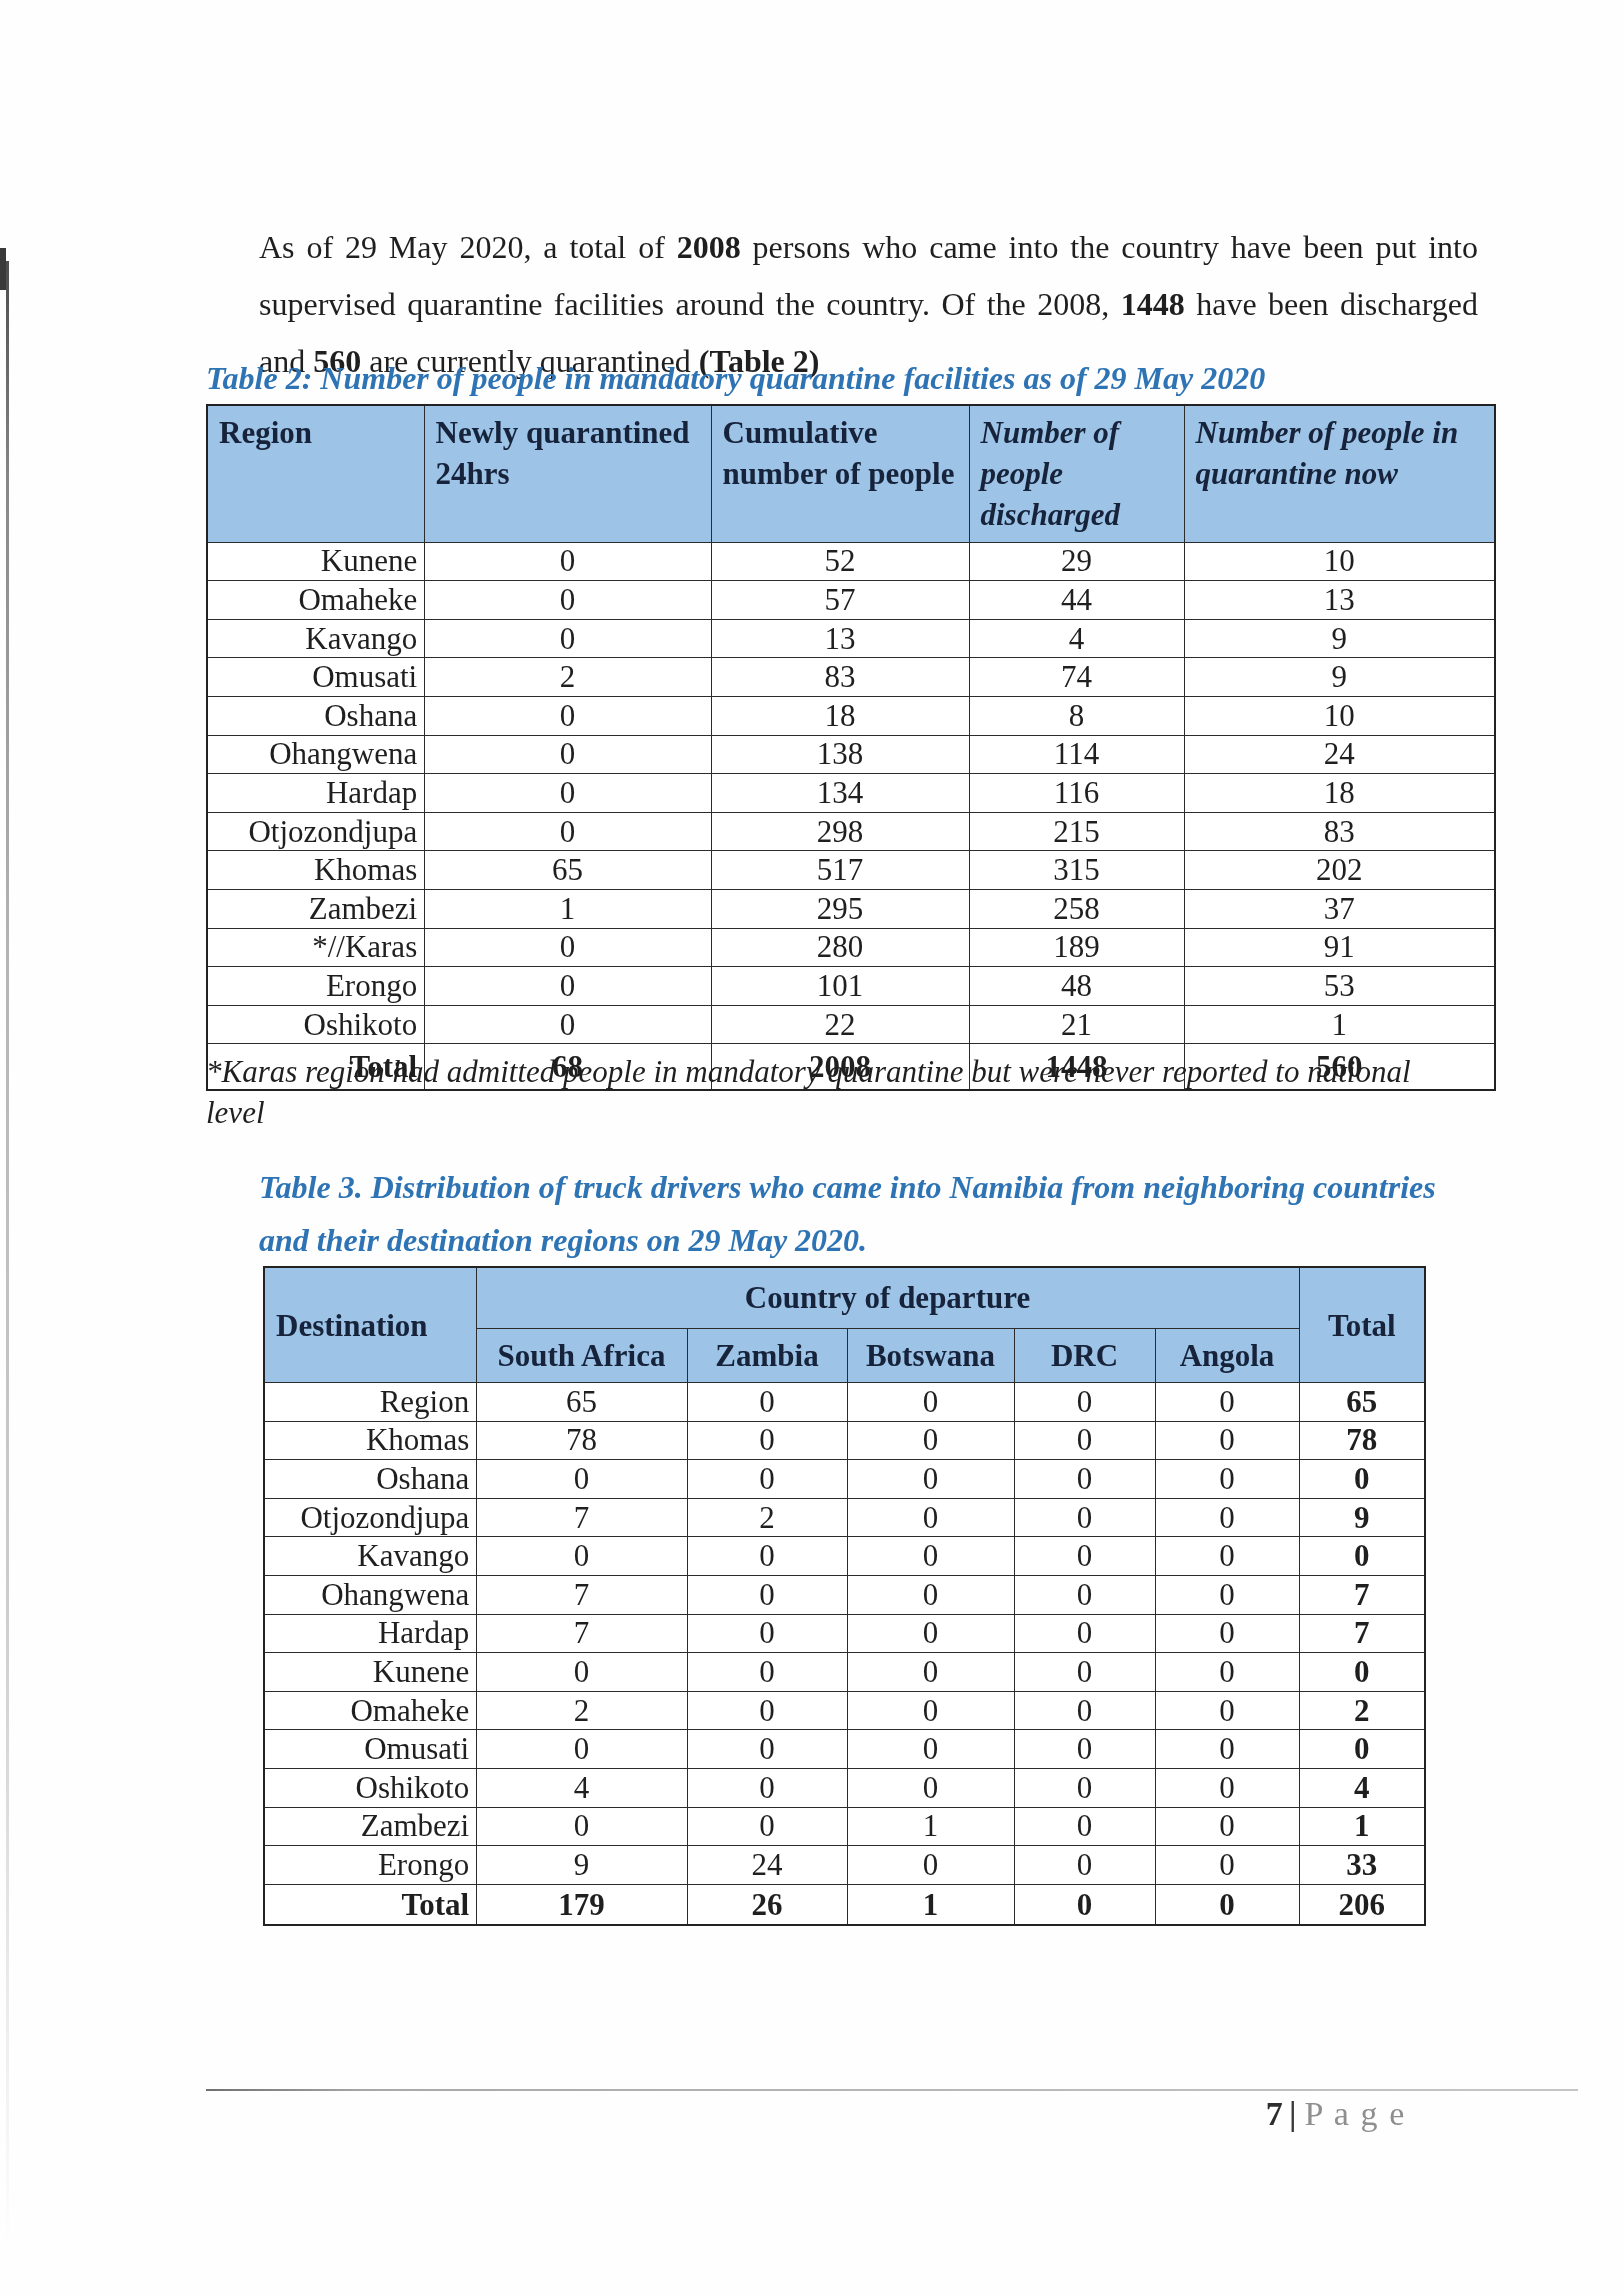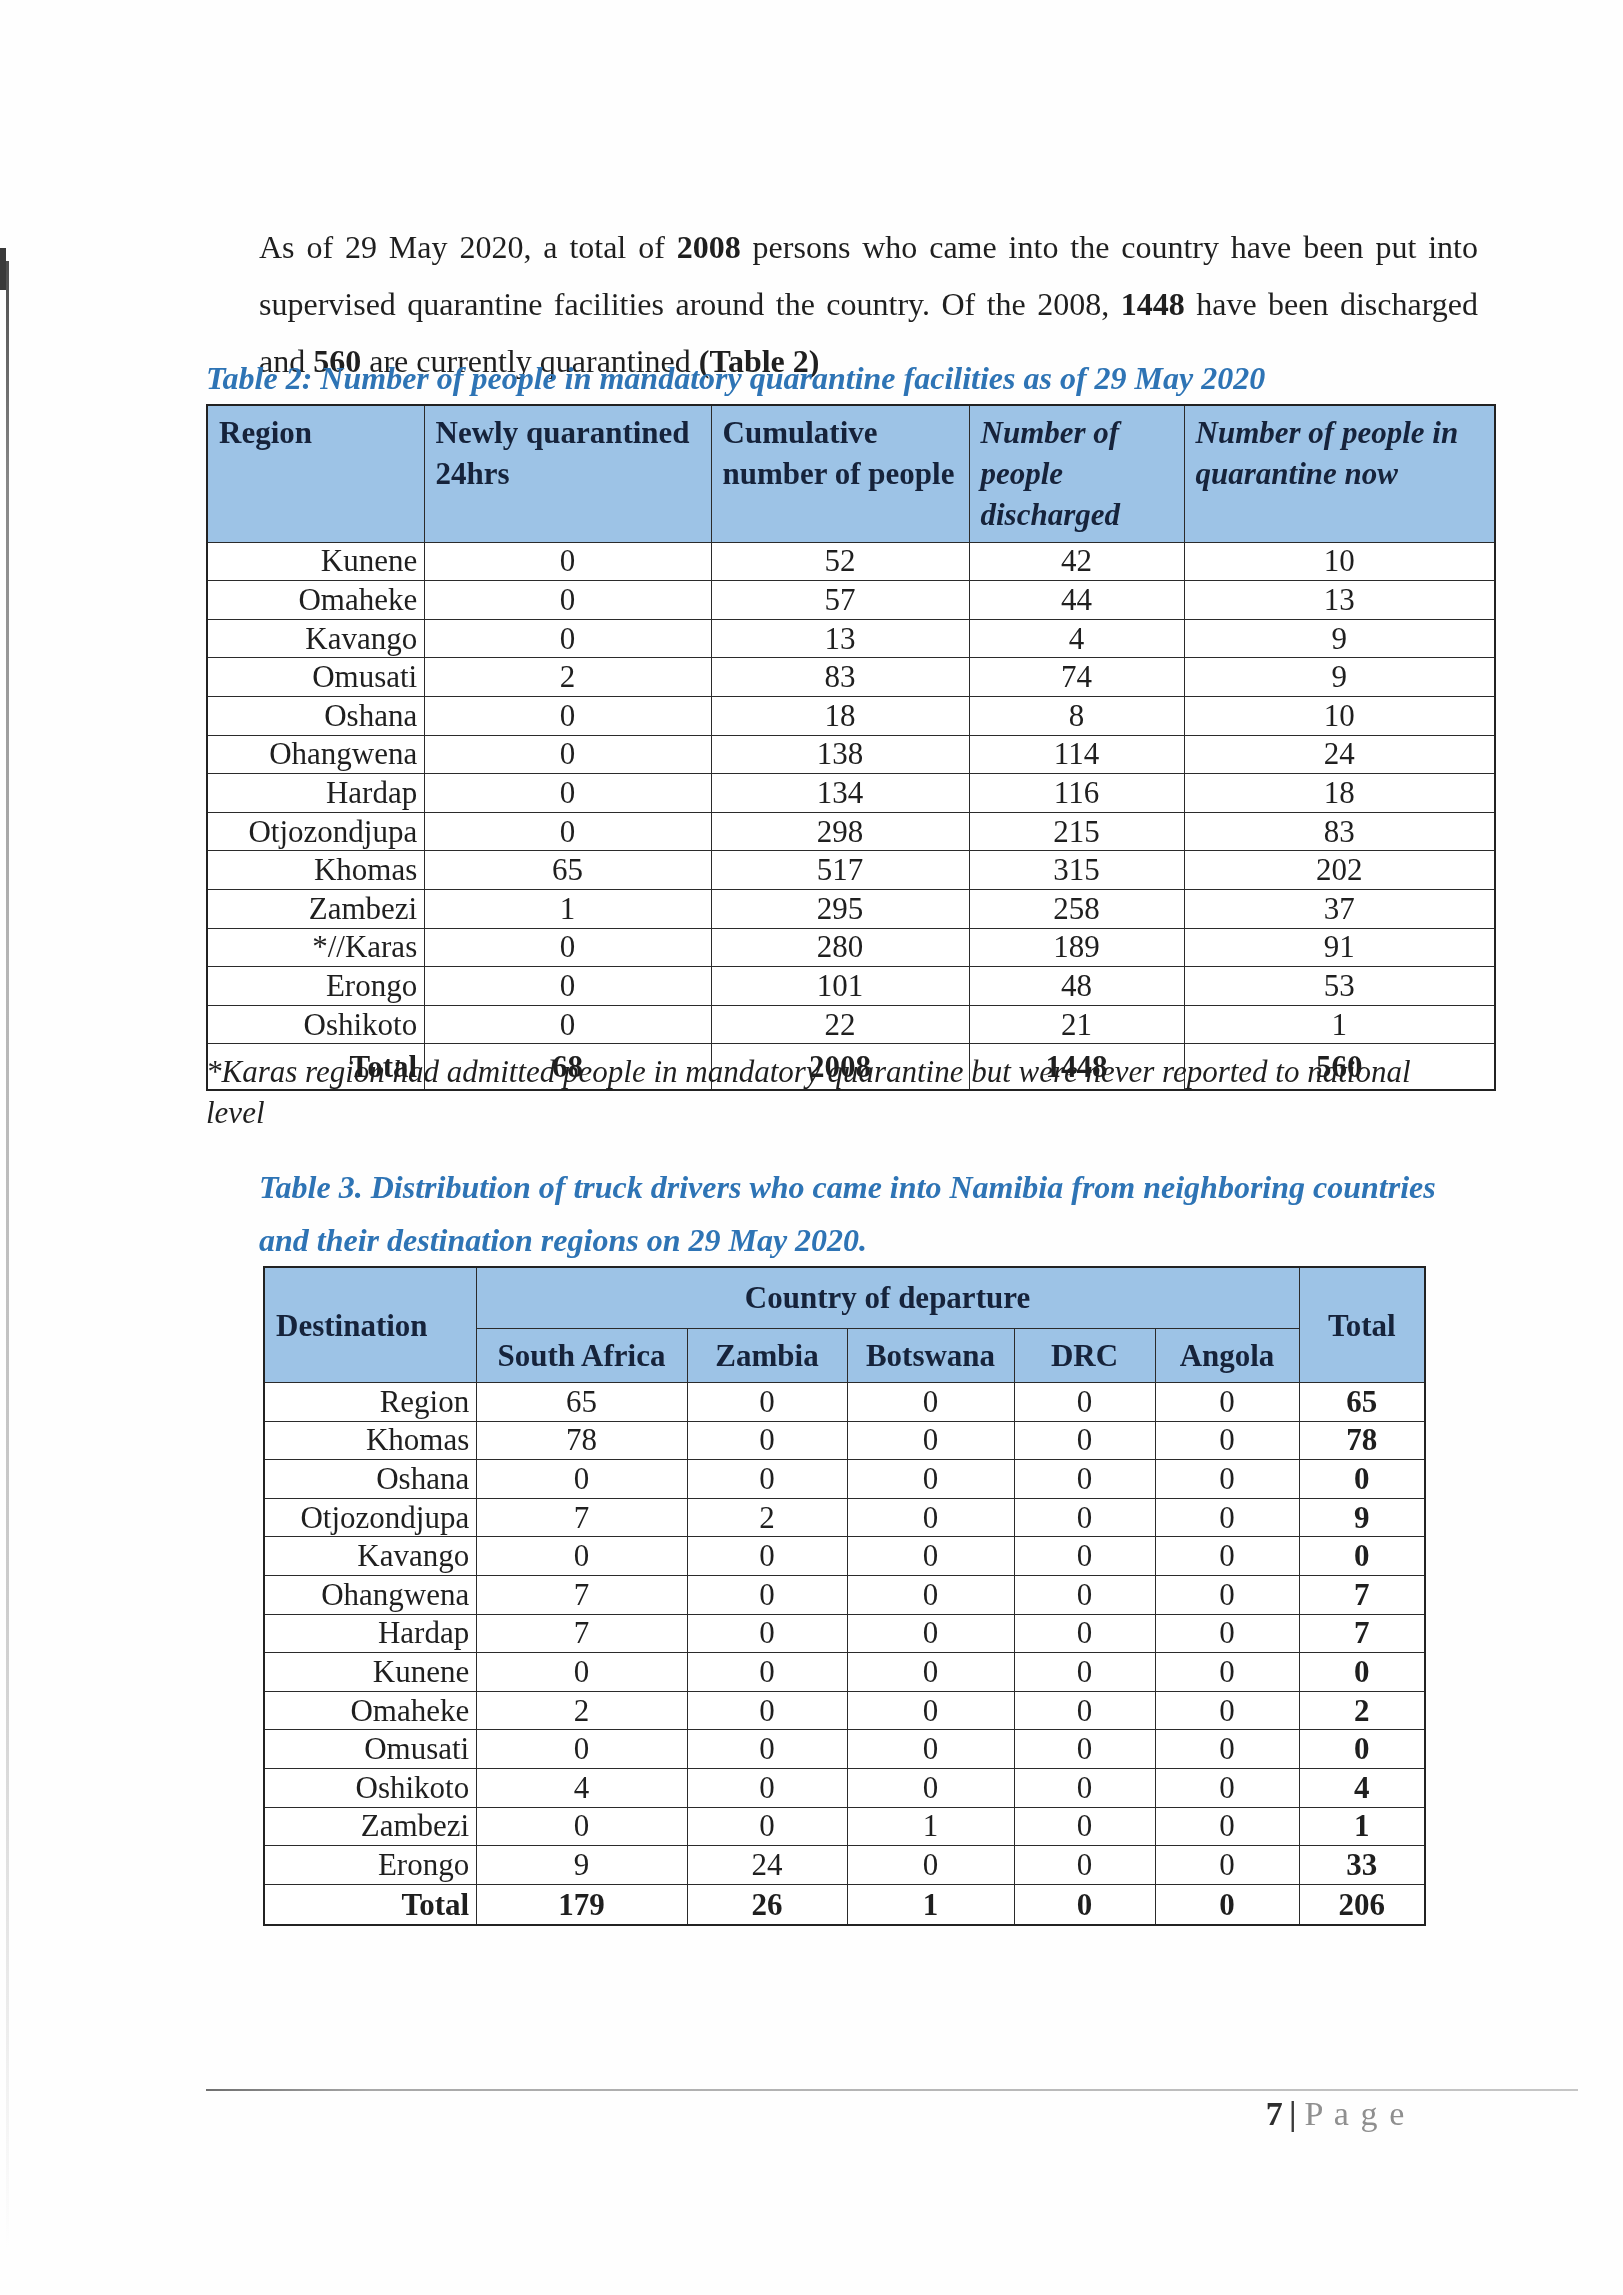--- a/index.html
+++ b/index.html
@@ -93,21 +93,21 @@
 discharged</th>
         <th class="it">Number of people in
 quarantine now</th>
       </tr>
     </thead>
     <tbody>
         <tr>
           <td class="lbl">Kunene</td>
           <td>0</td>
           <td>52</td>
-          <td>42</td>
+          <td>29</td>
           <td>10</td>
         </tr>
         <tr>
           <td class="lbl">Omaheke</td>
           <td>0</td>
           <td>57</td>
           <td>44</td>
           <td>13</td>
         </tr>
         <tr>

